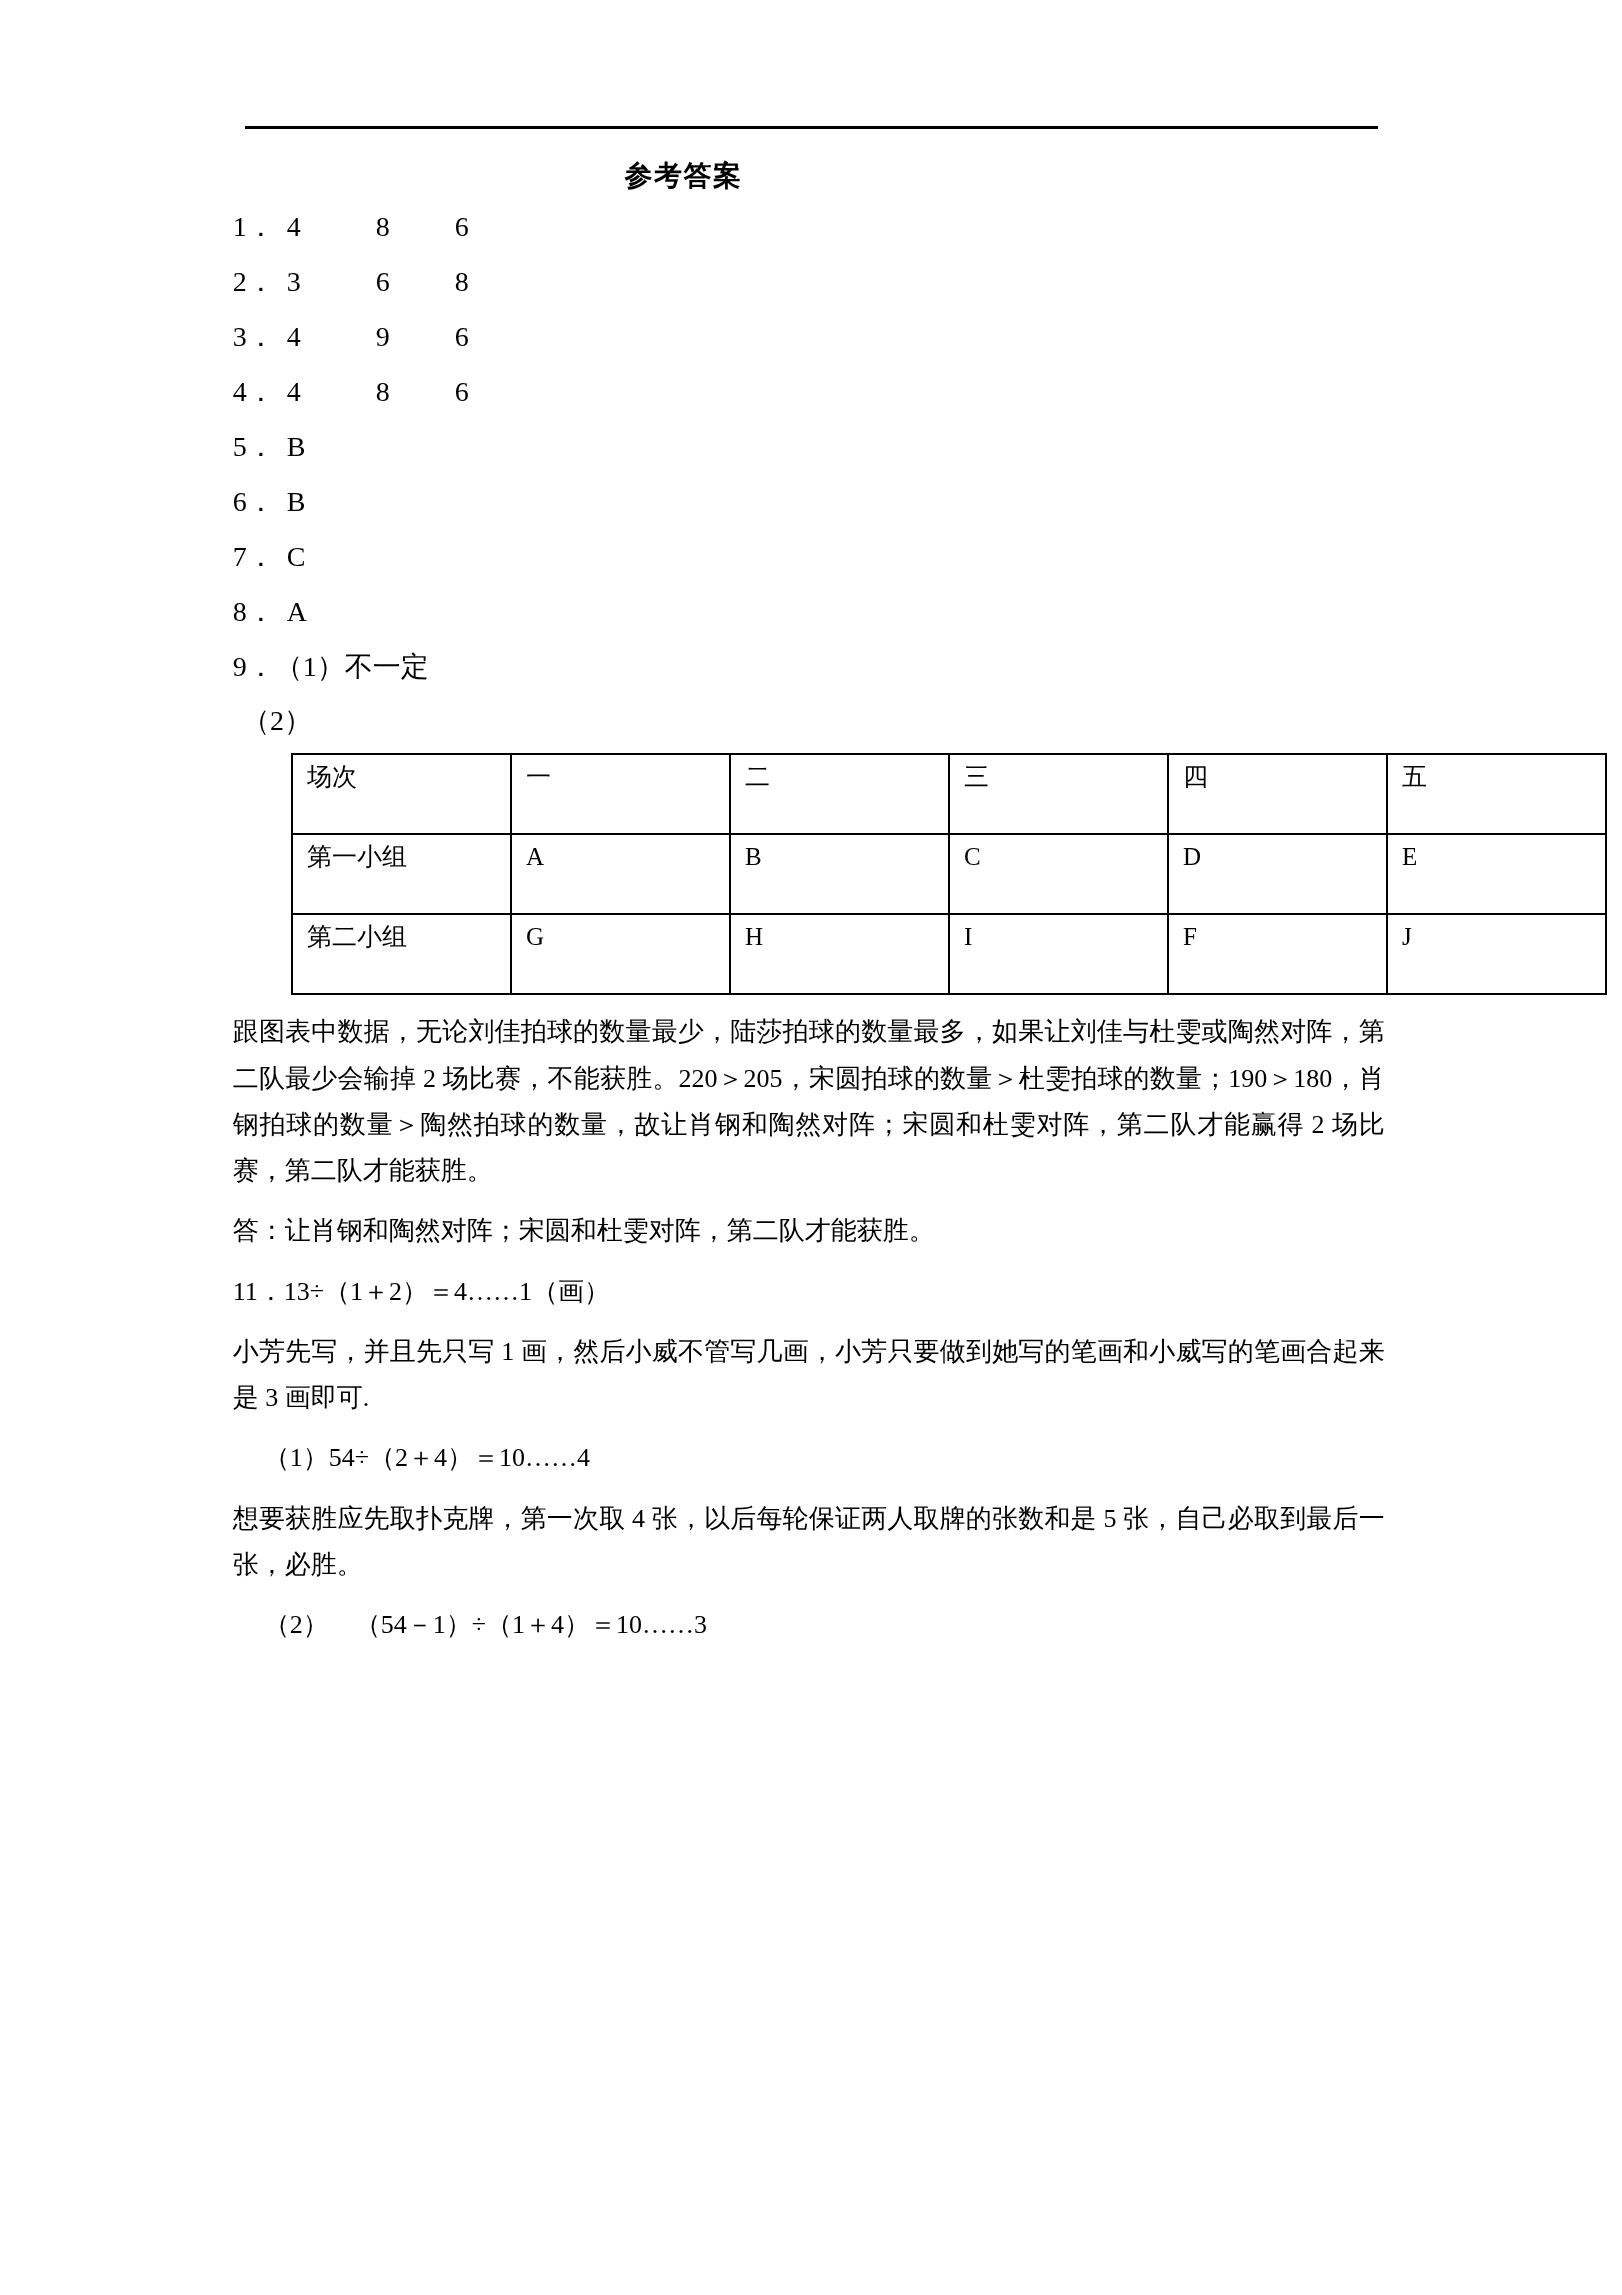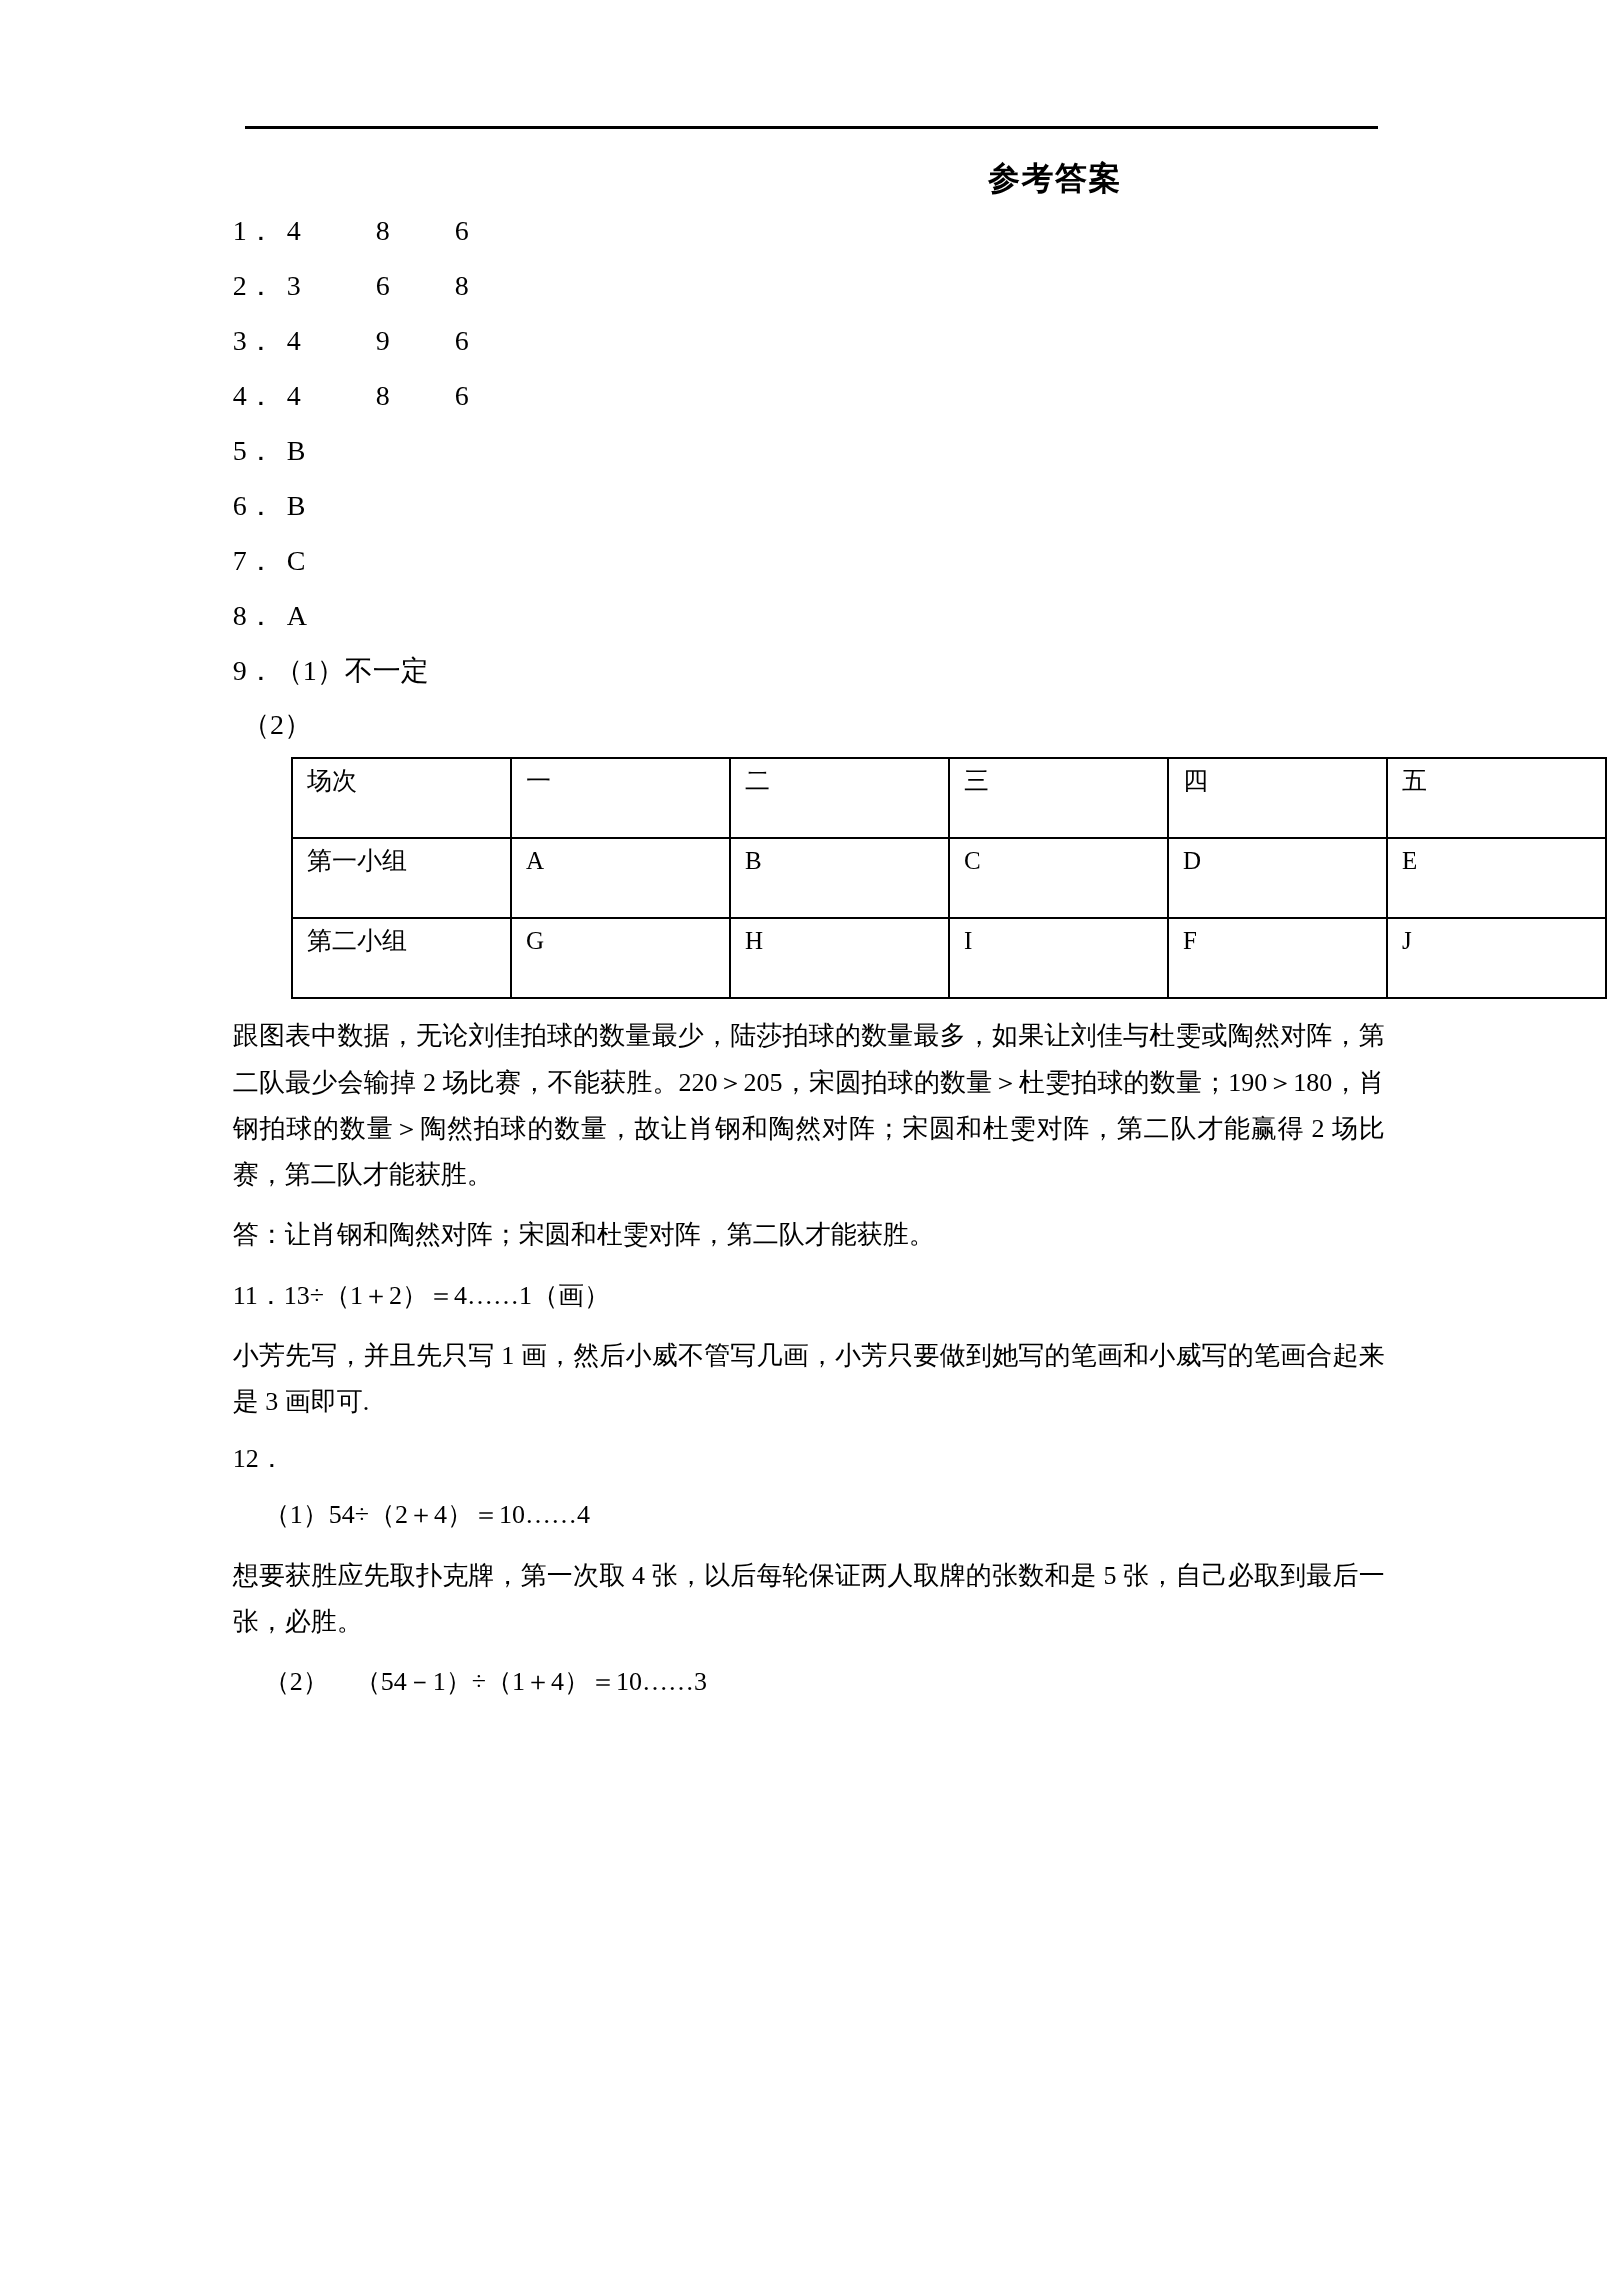--- a/index.html
+++ b/index.html
@@ -35,22 +35,22 @@
   }
 
   .content {
     position: absolute;
     left: 245px;
     top: 162px;
     width: 1139px;
   }
 
   .doc-title {
-    text-align: right;
-    font-size: 32px;
+    text-align: center;
+    font-size: 28px;
     font-weight: 700;
     line-height: 1.0;
     margin: 0 0 9.2px 0;
     letter-spacing: 1.5px;
     font-family: "Liberation Serif", "DejaVu Serif", serif;
     padding-right: 262px;
   }
 
   
   .ans-line {
@@ -204,20 +204,19 @@
         </tr>
       </tbody>
     </table>
 
     <div class="para">跟图表中数据，无论刘佳拍球的数量最少，陆莎拍球的数量最多，如果让刘佳与杜雯或陶然对阵，第二队最少会输掉 2 场比赛，不能获胜。220＞205，宋圆拍球的数量＞杜雯拍球的数量；190＞180，肖钢拍球的数量＞陶然拍球的数量，故让肖钢和陶然对阵；宋圆和杜雯对阵，第二队才能赢得 2 场比赛，第二队才能获胜。</div>
     <div class="para">答：让肖钢和陶然对阵；宋圆和杜雯对阵，第二队才能获胜。</div>
 
     <div class="para">11．13÷（1＋2）＝4……1（画）</div>
     <div class="para">小芳先写，并且先只写 1 画，然后小威不管写几画，小芳只要做到她写的笔画和小威写的笔画合起来是 3 画即可.</div>
 
-    <div class="num-only">12．</div>
     <div class="para indent1">（1）54÷（2＋4）＝10……4</div>
     <div class="para">想要获胜应先取扑克牌，第一次取 4 张，以后每轮保证两人取牌的张数和是 5 张，自己必取到最后一张，必胜。</div>
     <div class="para indent1">（2）　（54－1）÷（1＋4）＝10……3</div>
 
   </div>
 </div>
 
 
 </body></html>

